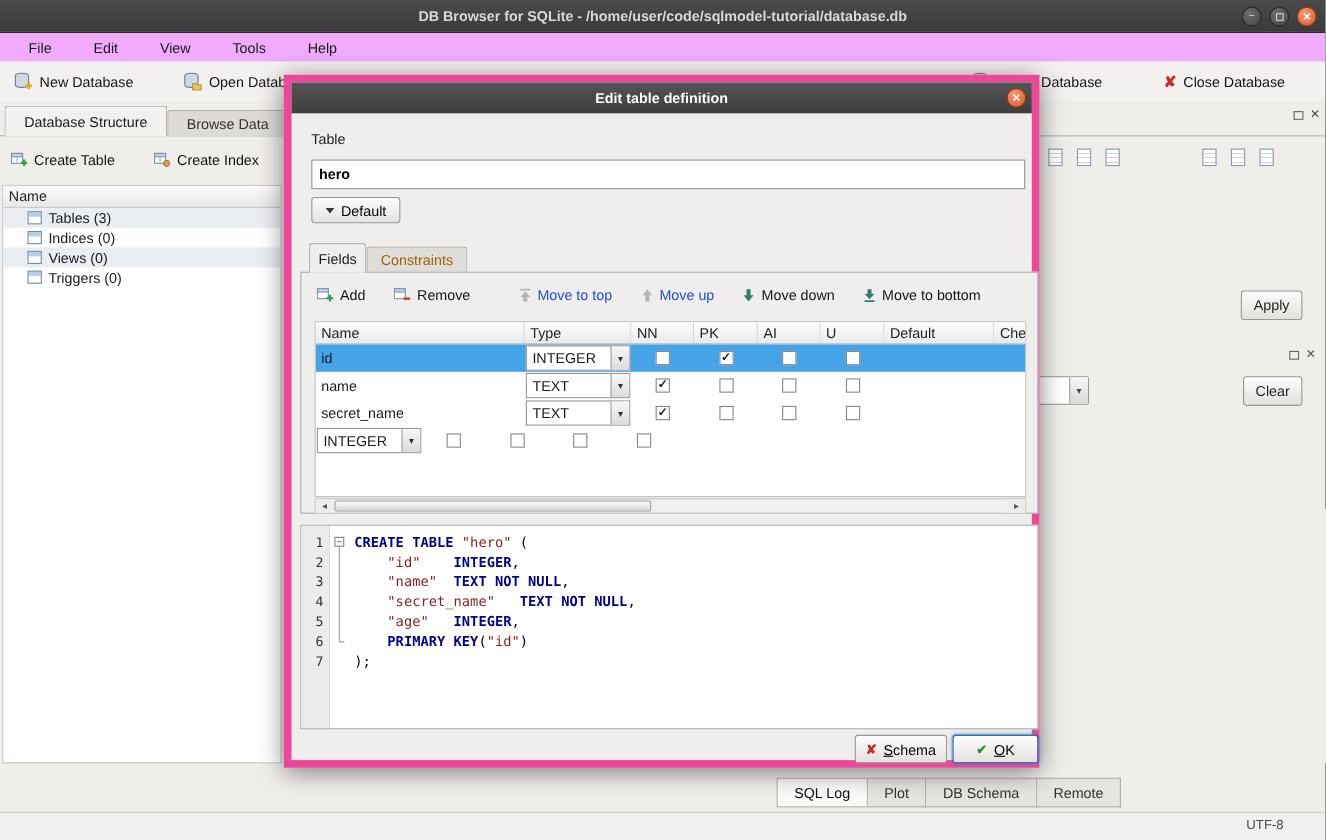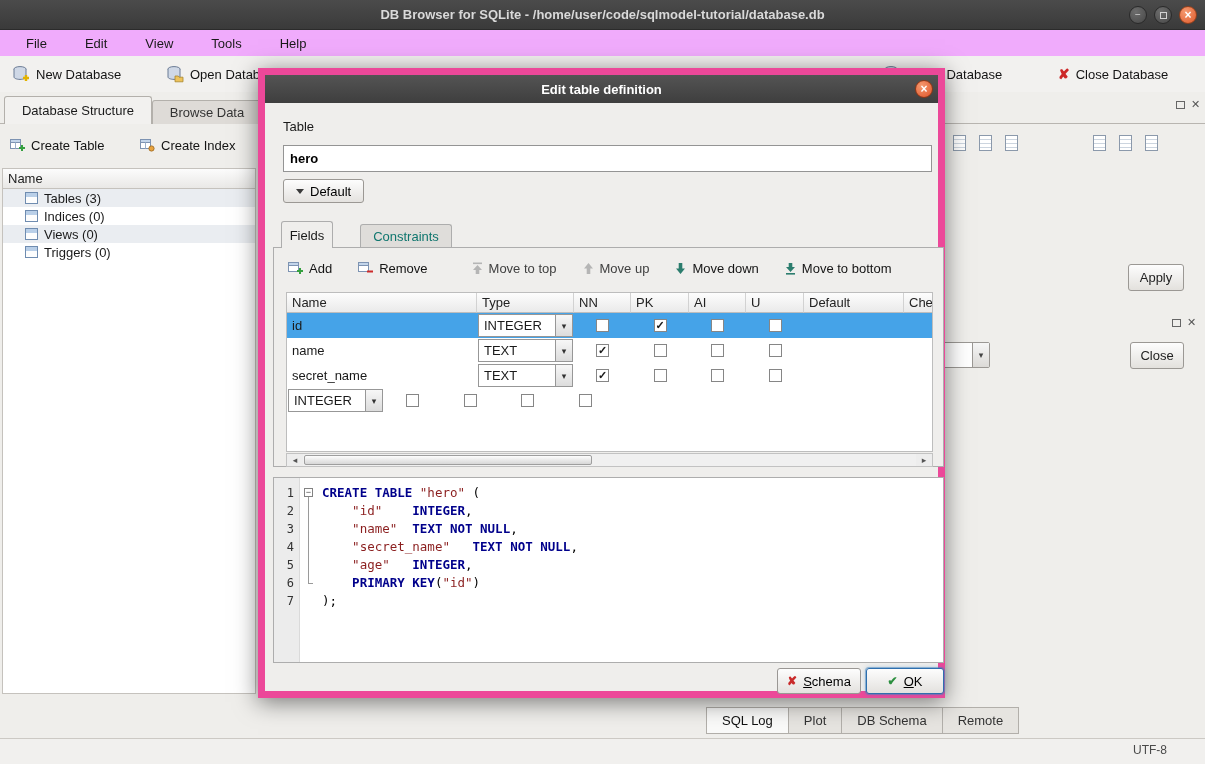--- a/index.html
+++ b/index.html
@@ -80,26 +80,26 @@
   .dlg-label { position:absolute; left:18px; top:44px; }
   .dlg-input { position:absolute; left:18px; top:70px; width:649px; height:27px; border:1px solid #949494;
     background:#fff; font:700 13px "Liberation Sans",sans-serif; padding:0 6px; }
   .adv-btn { position:absolute; left:18px; top:104px; height:24px; padding:0 12px; display:inline-flex; align-items:center; gap:6px;
     background:linear-gradient(#fdfdfd,#e4e2df); border:1px solid #9b9894; border-radius:3px; font-size:13px; }
   .tri-down { width:0; height:0; border-left:4px solid transparent; border-right:4px solid transparent; border-top:5px solid #3a3a3a; }
 
   .dlg-tab { position:absolute; display:flex; align-items:center; justify-content:center; font-size:13px;
     border:1px solid #adadad; border-bottom:none; border-radius:3px 3px 0 0; }
   .dlg-tab.sel { left:16px; top:146px; width:52px; height:27px; background:#efeeec; z-index:3; }
-  .dlg-tab.unsel { left:68px; top:149px; width:92px; height:24px; background:#dfddda; color:#0f766e;margin-left:27px; }
+  .dlg-tab.unsel { left:68px; top:149px; width:92px; height:24px; background:#dfddda; color:#a16207; }
 
   .pane { position:absolute; left:8px; top:172px; width:671px; height:220px; border:1px solid #adadad; background:#efeeec; }
   .ftb { position:absolute; left:14px; top:6px; height:28px; display:flex; align-items:center; }
   .ftb-btn { display:flex; align-items:center; gap:6px; border:none; background:transparent; font-size:13px; color:#141414; margin-right:26px; }
-  .ftb-btn.dis { color:#404040; }
+  .ftb-btn.dis { color:#1d4ed8; }
 
   .grid { position:absolute; left:12px; top:44px; width:647px; height:160px; background:#fff; border:1px solid #bdbdbd; overflow:hidden; }
   .ghead { display:flex; height:20px; }
   .ghead-cell { background:linear-gradient(#fdfdfd,#eaeaea); border-right:1px solid #d2d2d2; border-bottom:1px solid #bdbdbd;
     display:flex; align-items:center; padding-left:5px; overflow:hidden; white-space:nowrap; color:#222; flex:none; }
   .grow { display:flex; height:25px; align-items:center; }
   .grow.sel { background:#45a3e8; }
   .cell { height:100%; display:flex; align-items:center; flex:none; overflow:hidden; }
   .cell.txt { padding-left:5px; }
   .cell.ctr { justify-content:center; }
@@ -271,21 +271,21 @@
     <span>Apply</span>
   </button>
   <div class="corner-icons" style="left:1172px; top:317px;">
     <span class="float-glyph"></span>
     <span class="x-glyph">✕</span>
   </div>
   <div class="combo-shell" style="left:902px; top:342px; width:88px; height:26px;">
     <div class="combo-arrow-box">▾</div>
   </div>
   <button class="pushbtn" style="left:1130px; top:342px; width:54px; height:27px;">
-    <span>Close</span>
+    <span>Clear</span>
   </button>
 
   <div class="bottom-tabs" id="bottom-tabs">
       <div class="bottom-tab active">SQL Log</div>
       <div class="bottom-tab">Plot</div>
       <div class="bottom-tab">DB Schema</div>
       <div class="bottom-tab">Remote</div>
     </div>
   <div class="statusbar"></div>
   <div class="status-enc">UTF-8</div>

